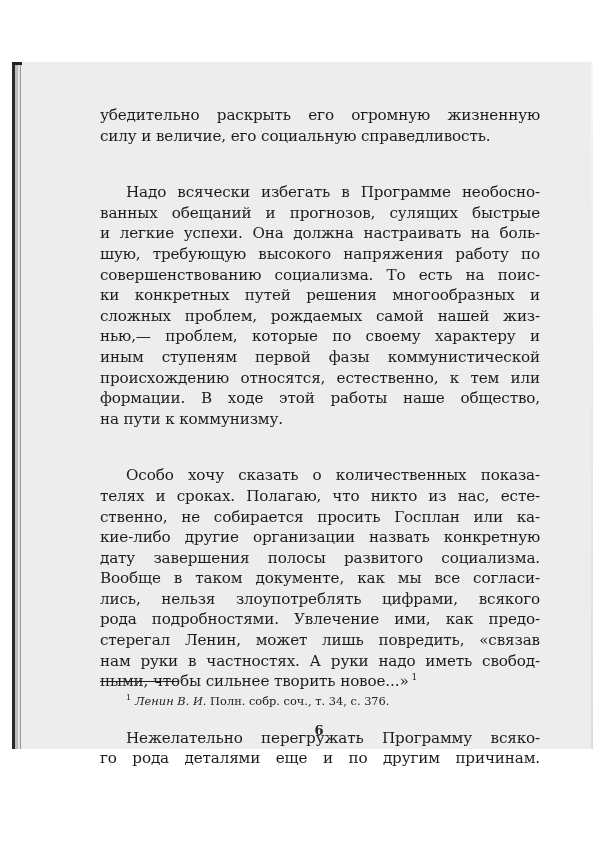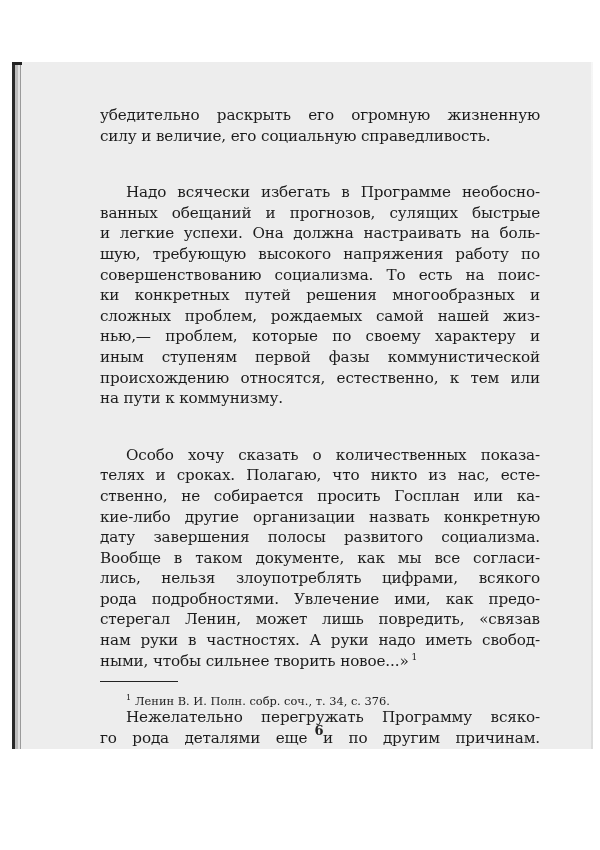--- a/index.html
+++ b/index.html
@@ -78,20 +78,21 @@
     .footnote {
       position: absolute;
       left: 111px;
       top: 631px;
       font-family: "DejaVu Serif", "Liberation Serif", serif;
       font-size: 11.4px;
       color: #222;
       white-space: nowrap;
     }
     .footnote .fn-author {
+      font-style: italic;
     }
     .footnote .fn-mark {
       font-size: 8px;
       vertical-align: super;
       margin-right: 4px;
     }
     .sup {
       font-size: 9px;
       vertical-align: super;
       line-height: 0;
@@ -121,20 +122,21 @@
     <span class="line indent">Надо всячески избегать в Программе необосно-</span>
     <span class="line">ванных обещаний и прогнозов, сулящих быстрые</span>
     <span class="line">и легкие успехи. Она должна настраивать на боль-</span>
     <span class="line">шую, требующую высокого напряжения работу по</span>
     <span class="line">совершенствованию социализма. То есть на поис-</span>
     <span class="line">ки конкретных путей решения многообразных и</span>
     <span class="line">сложных проблем, рождаемых самой нашей жиз-</span>
     <span class="line">нью,— проблем, которые по своему характеру и</span>
     <span class="line">иным ступеням первой фазы коммунистической</span>
     <span class="line">происхождению относятся, естественно, к тем или</span>
+    <span class="line">формации. В ходе этой работы наше общество,</span>
     <span class="line last">на пути к коммунизму.</span>
     <span class="line indent">Особо хочу сказать о количественных показа-</span>
     <span class="line">телях и сроках. Полагаю, что никто из нас, есте-</span>
     <span class="line">ственно, не собирается просить Госплан или ка-</span>
     <span class="line">кие-либо другие организации назвать конкретную</span>
     <span class="line">дату завершения полосы развитого социализма.</span>
     <span class="line">Вообще в таком документе, как мы все согласи-</span>
     <span class="line">лись, нельзя злоупотреблять цифрами, всякого</span>
     <span class="line">рода подробностями. Увлечение ими, как предо-</span>
     <span class="line">стерегал Ленин, может лишь повредить, «связав</span>

